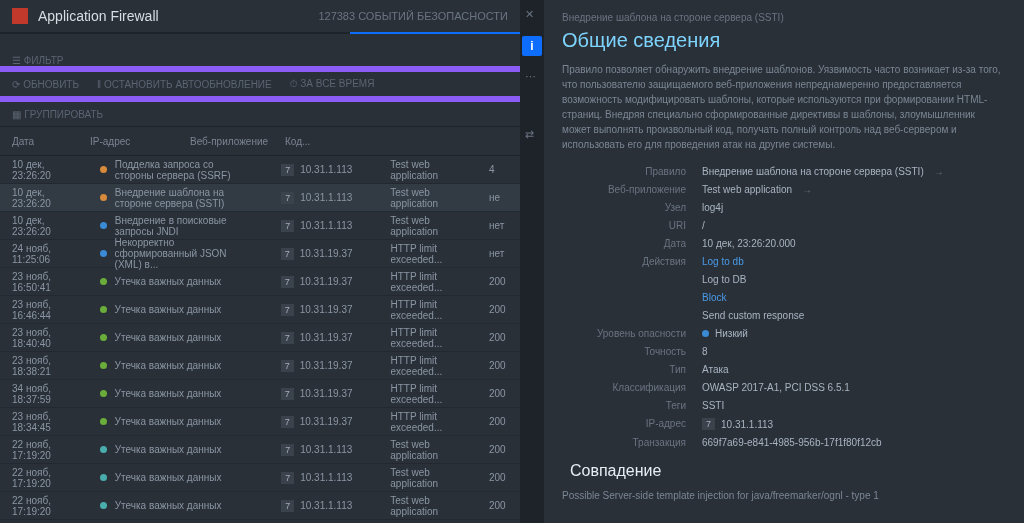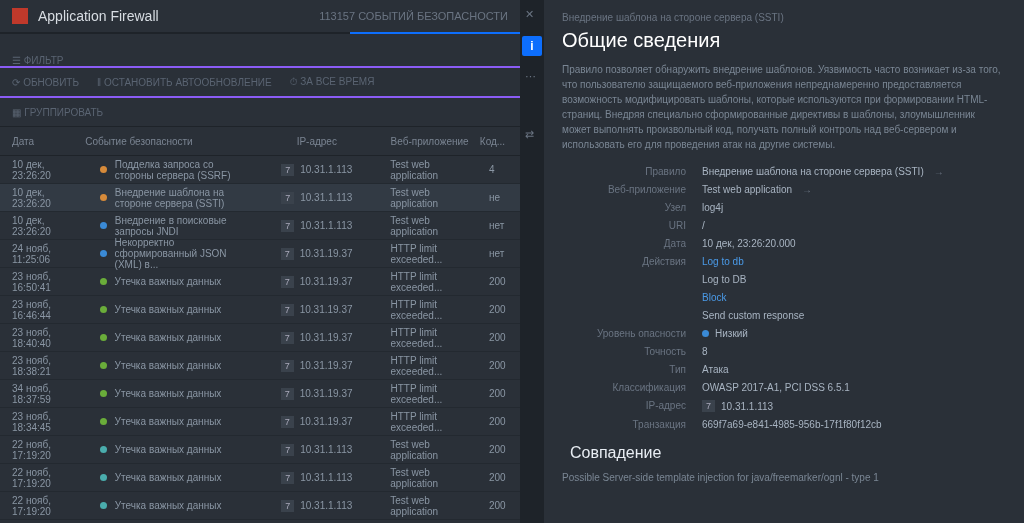--- a/index.html
+++ b/index.html
@@ -5,75 +5,74 @@
 *{margin:0;padding:0;box-sizing:border-box;}
 body{font-family:Arial,sans-serif;background:#2a3038;color:#8a96a4;font-size:11px;width:1024px;height:523px;overflow:hidden;display:flex;}
 .main{width:520px;display:flex;flex-direction:column;}
 .header{height:32px;display:flex;align-items:center;padding:0 12px;background:#2a3038;}
 .logo{width:16px;height:16px;background:#c0392b;margin-right:10px;}
 .title{color:#d8dde3;font-size:14px;font-weight:500;flex:1;}
 .count{color:#6a7482;font-size:11px;}
 .tabline{height:2px;background:#1e2329;position:relative;}
 .tabline::after{content:"";position:absolute;left:350px;right:0;height:2px;background:#0d6efd;}
 .toolbar{height:32px;display:flex;align-items:flex-end;padding:0 12px;gap:18px;color:#5a6472;font-size:10px;}
-.toolbar2{height:30px;display:flex;align-items:center;padding:0 12px;gap:18px;color:#5a6472;font-size:10px;border-top:2px solid #8b5cf6;}
+.toolbar2{height:30px;display:flex;align-items:center;padding:0 12px;gap:18px;color:#5a6472;font-size:10px;border-top:6px solid #8b5cf6;}
 .thead{height:30px;display:flex;align-items:center;padding:0 12px;border-top:1px solid #1e2329;border-bottom:1px solid #1e2329;color:#7a8492;font-size:10px;}
 .col-date{width:78px;}
 .col-event{width:225px;display:flex;align-items:center;gap:8px;}
 .col-ip{width:100px;display:flex;align-items:center;gap:6px;}
 .col-app{width:95px;}
 .col-code{width:30px;}
 .tbody{flex:1;overflow:hidden;}
 .row{height:28px;display:flex;align-items:center;padding:0 12px;border-bottom:1px solid #232930;font-size:10px;color:#8a96a4;gap:38px;}
 .row.sel{background:#323a44;}
 .dot{width:7px;height:7px;border-radius:50%;flex-shrink:0;}
 .dot.orange{background:#d68a3a;}
 .dot.blue{background:#3a8ad6;}
 .dot.green{background:#6aad3a;}
 .dot.cyan{background:#4aadad;}
 .ipbox{background:#3a424c;padding:1px 4px;font-size:9px;color:#aab;}
 .sidebar{width:24px;background:#1e2329;display:flex;flex-direction:column;align-items:center;padding-top:8px;gap:14px;}
 .sidebar .sbtn{width:14px;height:14px;color:#6a7482;}
 .infobadge{background:#0d6efd;width:20px;height:20px;border-radius:2px;display:flex;align-items:center;justify-content:center;color:#fff;font-weight:bold;font-size:12px;}
 .details{flex:1;background:#2a3038;padding:12px 18px;overflow:hidden;color:#9aa6b4;}
 .details .small{font-size:10px;color:#6a7482;}
-.details h1{color:#ffffff;font-size:20px;font-weight:400;margin:6px 0 10px;}
+.details h1{color:#7dd3fc;font-size:20px;font-weight:400;margin:6px 0 10px;}
 .details .desc{font-size:10px;line-height:1.5;color:#7a8694;margin-bottom:14px;}
 .details .field{display:flex;margin-bottom:7px;font-size:10px;}
 .details .label{width:140px;text-align:right;padding-right:16px;color:#6a7482;}
 .details .value{color:#a8b4c2;display:flex;align-items:center;gap:6px;}
 .details .value.link{color:#4a9ae8;}
 .chev{color:#6a7482;margin-left:4px;font-size:10px;}
 .details h2{color:#e8edf3;font-size:16px;font-weight:400;margin:14px 8px 8px;}
 .muted{color:#5a6472;}
 </style>
 </head>
 <body>
 
 <div class="main">
   <div class="header">
     <div class="logo"></div>
     <div class="title">Application Firewall</div>
-    <div class="count">113157 СОБЫТИЙ БЕЗОПАСНОСТИ</div>
+    <div class="count">127383 СОБЫТИЙ БЕЗОПАСНОСТИ</div>
   </div>
   <div class="tabline"></div>
   <div class="toolbar">
     <span>☰ <span>ФИЛЬТР</span></span>
   </div>
   <div class="toolbar2">
     <span>⟳ <span>ОБНОВИТЬ</span></span>
     <span>‖ <span>ОСТАНОВИТЬ АВТООБНОВЛЕНИЕ</span></span>
     <span>⏱ <span>ЗА ВСЕ ВРЕМЯ</span></span>
   </div>
   <div class="toolbar2">
     <span>▦ <span>ГРУППИРОВАТЬ</span></span>
   </div>
   <div class="thead">
     <div class="col-date">Дата</div>
-    <div class="col-event">Событие безопасности</div>
     <div class="col-ip">IP-адрес</div>
     <div class="col-app">Веб-приложение</div>
     <div class="col-code">Код...</div>
   </div>
   <div class="tbody" id="tbody">
       <div class="row">
         <div class="col-date">10 дек, 23:26:20</div>
   <div class="col-event">
           <span class="dot orange"></span>
           <span>Подделка запроса со стороны сервера (SSRF)</span>
@@ -307,20 +306,24 @@
       </div>
       <div class="field">
         <div class="label">Тип</div>
         <div class="value">Атака</div>
       </div>
       <div class="field">
         <div class="label">Классификация</div>
         <div class="value">OWASP 2017-A1, PCI DSS 6.5.1</div>
       </div>
       <div class="field">
+        <div class="label">Теги</div>
+        <div class="value">SSTI</div>
+      </div>
+      <div class="field">
         <div class="label">IP-адрес</div>
         <div class="value"><span class="ipbox">7</span>10.31.1.113</div>
       </div>
       <div class="field">
         <div class="label">Транзакция</div>
         <div class="value">669f7a69-e841-4985-956b-17f1f80f12cb</div>
       </div>
     </div>
   <h2>Совпадение</h2>
   <div class="desc">Possible Server-side template injection for java/freemarker/ognl - type 1</div>

